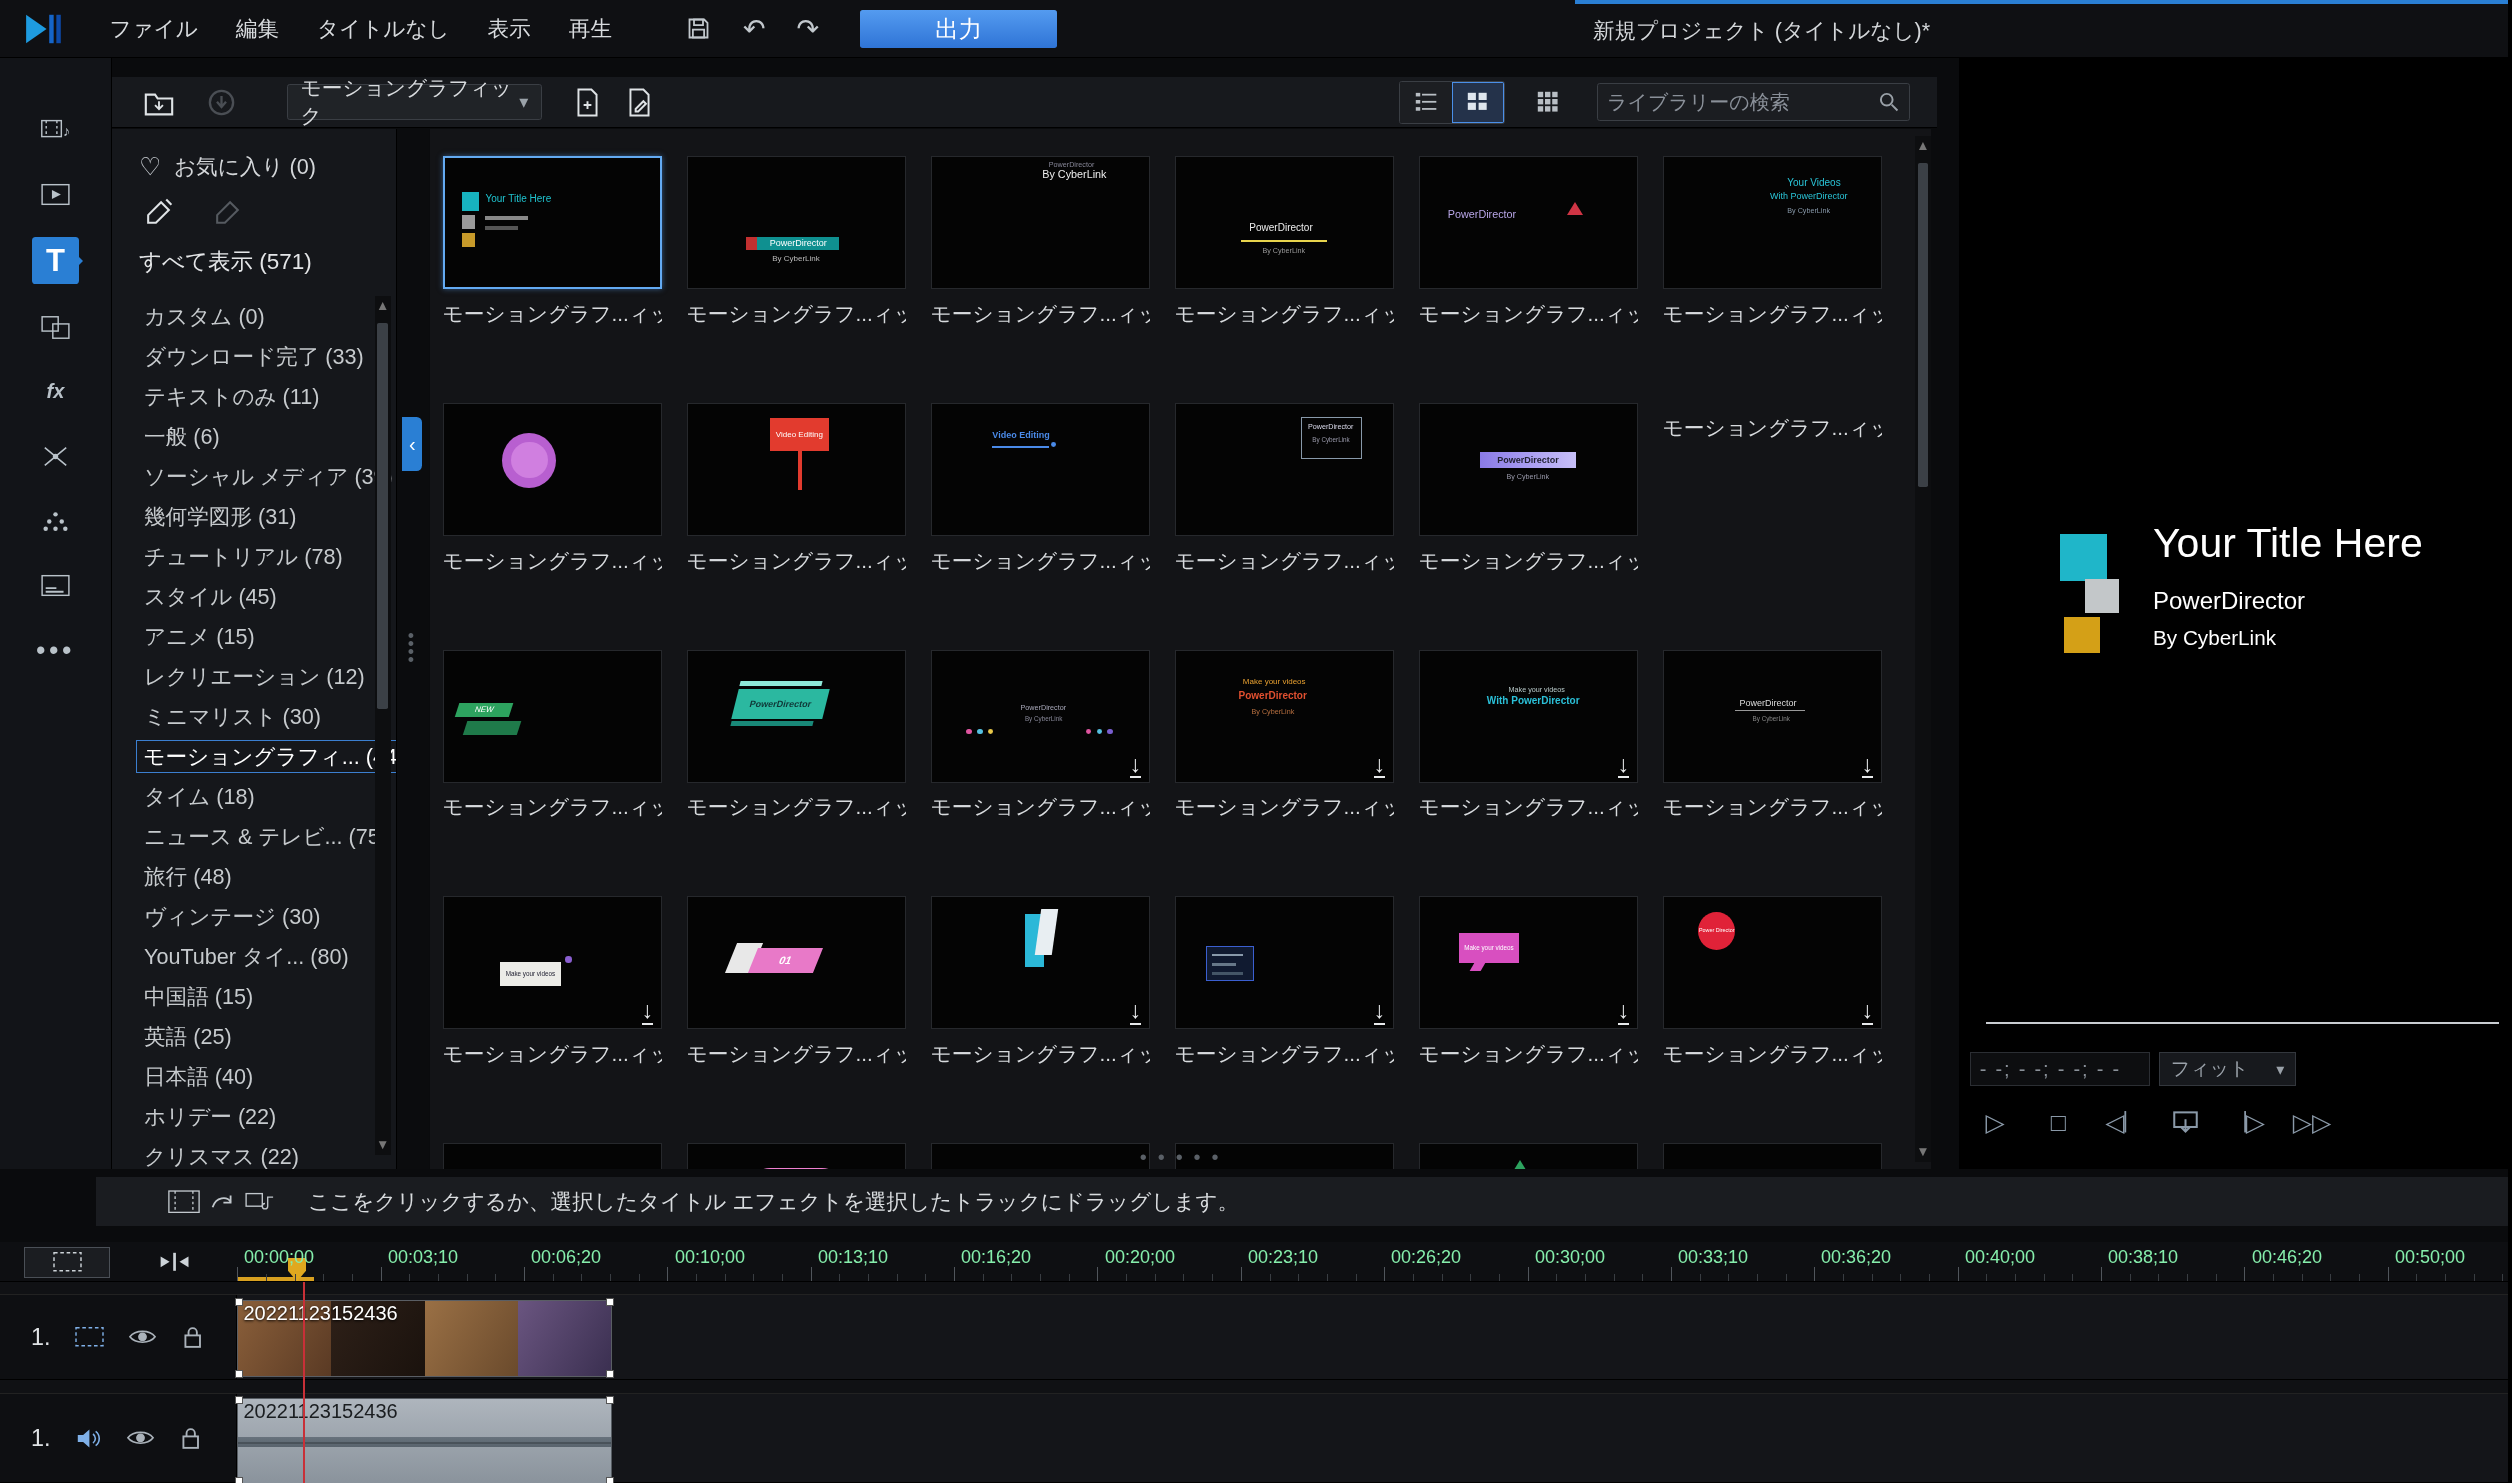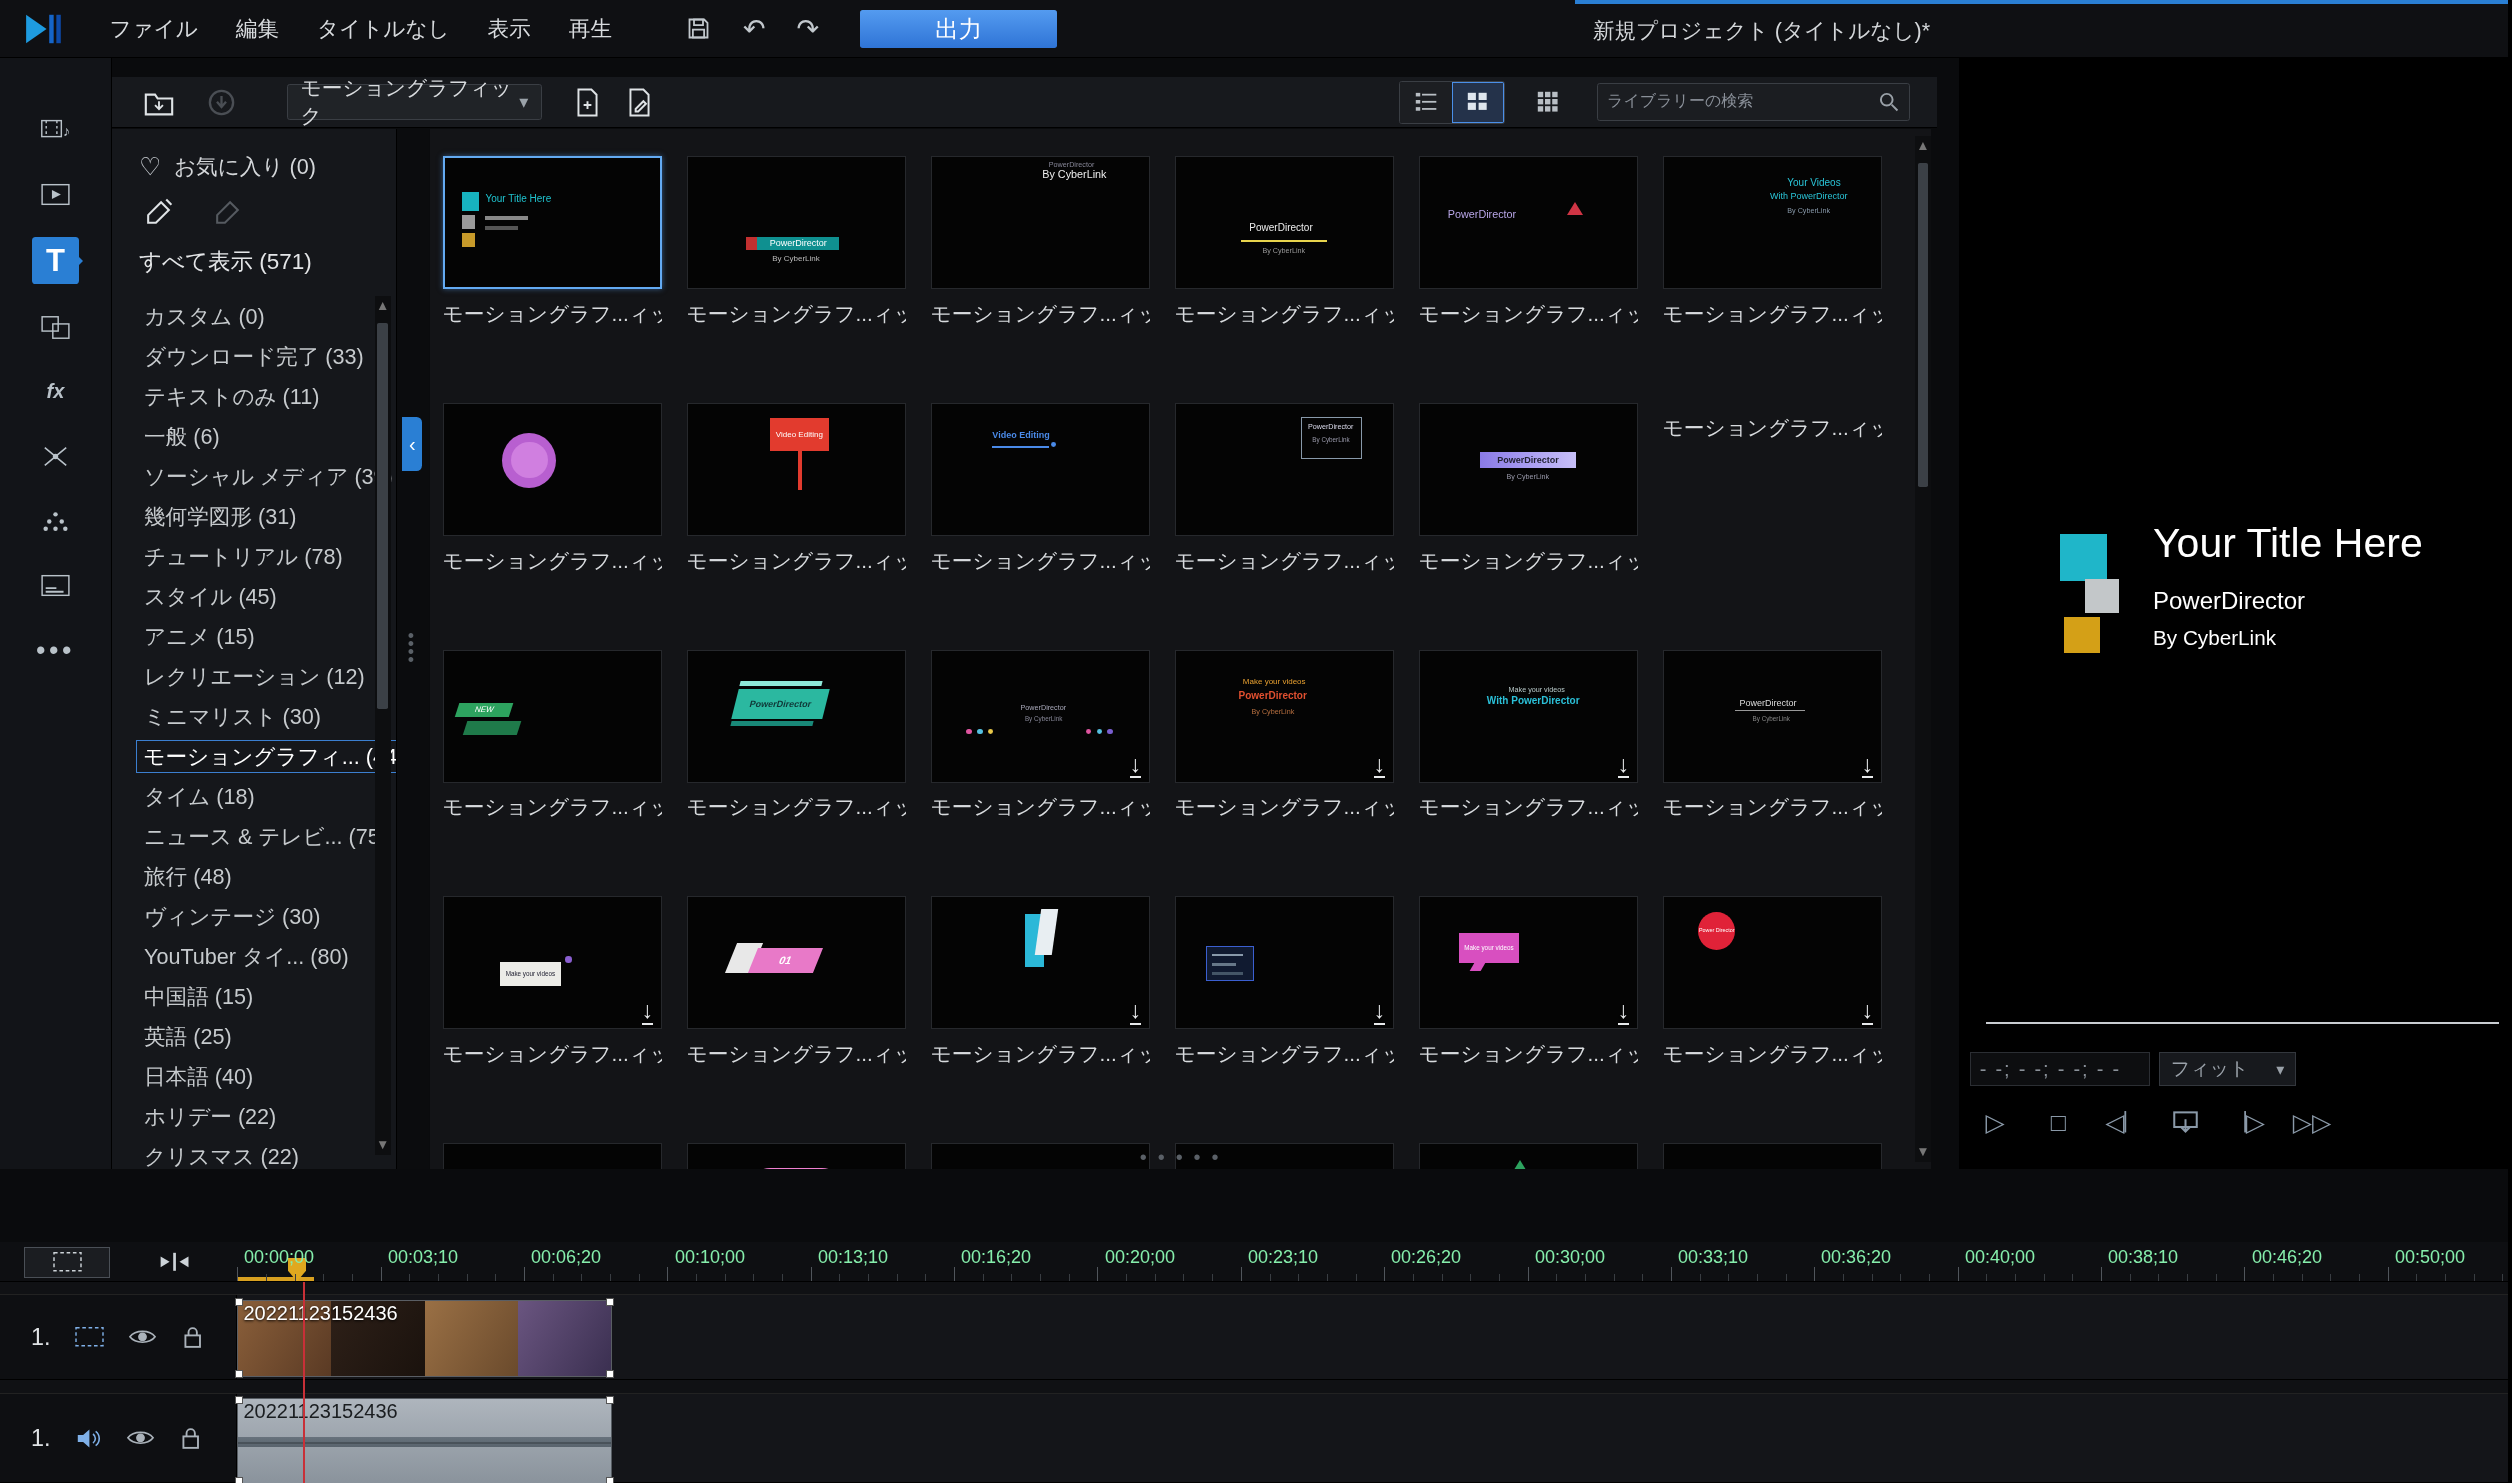--- a/index.html
+++ b/index.html
@@ -31,21 +31,21 @@
   .lib-toolbar{position:absolute;left:112px;top:77px;width:1825px;height:51px;background:#17191d;border-bottom:0.9px solid #000;display:flex;align-items:center}
   .tb-icon{margin-left:31px;display:flex;align-items:center}
   .tb-drop{margin-left:50px;width:255px;height:36px;background:#202327;border:0.9px solid #3a3e44;border-radius:2.7px;display:flex;align-items:center;font-size:20.7px;color:#d8dbde;padding:0 12.6px}
   .tb-drop .caret{margin-left:auto;color:#9aa2a9;font-size:18px}
   .tb-right{margin-left:auto;display:flex;align-items:center;margin-right:27px;gap:7.2px}
   .vt-group{display:flex;border:0.9px solid #3a3e44;border-radius:2.7px;overflow:hidden}
   .vt-btn{width:52px;height:41px;display:flex;align-items:center;justify-content:center;background:#1c1e22}
   .vt-btn.active{background:#24324a;border:0.9px solid #4a8fe8}
   .tb-table{width:45px;height:41px;display:flex;align-items:center;justify-content:center;margin-left:12.6px}
   .searchbox{margin-left:20px;width:313px;height:38px;background:#1b1d21;border:0.9px solid #3a3e44;border-radius:2.7px;display:flex;align-items:center;padding:0 9px}
-  .searchbox input{flex:1;background:transparent;border:0;outline:0;color:#ffffff;font-size:16px;font-family:Liberation Mono, monospace}
+  .searchbox input{flex:1;background:transparent;border:0;outline:0;color:#ffffff;font-size:20px;font-family:Liberation Serif, serif}
   .searchbox input::placeholder{color:#8a9099}
 
   
   .sidebar{position:absolute;left:112px;top:129px;width:285px;height:1040px;background:#15171b;border-right:0.9px solid #000;overflow:hidden}
   .fav-row{display:flex;align-items:center;margin:23.4px 0 0 27px;font-size:21.6px;color:#d4d7da;gap:12.6px}
   .heart{font-size:25px;color:#c9ced3}
   .pen-row{display:flex;margin:16px 0 0 31px;gap:38px}
   .showall{margin:18px 0 0 27px;font-size:22.5px;color:#e4e6e8}
   .cat-list{margin-top:20px}
   .cat-item{height:40px;line-height:40px;padding-left:32px;font-size:21.6px;color:#c6cacd;white-space:nowrap;overflow:hidden}
@@ -597,20 +597,43 @@
         <svg width="27" height="25" viewBox="0 0 24 22" fill="none" stroke="#8a99a8" stroke-width="1.8">
             <rect x="2" y="2" width="20" height="13"></rect>
             <path d="M12 8v10M8 15l4 4 4-4"></path>
           </svg>
       </div>
       <div class="tr-btn"><span style="font-size:18px">▕</span>▷</div>
       <div class="tr-btn">▷▷</div>
     </div>
   </div>
 
+  <div class="drop-hint">
+    <div class="dh-icons">
+      <span>
+        <svg width="32" height="23.4" viewBox="0 0 36 26" fill="none" stroke="#c2c8cd" stroke-width="1.5">
+            <rect x="1" y="1" width="34" height="24"></rect>
+            <path d="M8 1v24M28 1v24" stroke-dasharray="3 3"></path>
+          </svg>
+      </span>
+      <span>
+        <svg width="27" height="21.6" viewBox="0 0 30 24" fill="none" stroke="#c2c8cd" stroke-width="2">
+            <path d="M4 18 C8 6, 20 6, 24 12"></path>
+            <path d="M24 5v8h-8" fill="none"></path>
+          </svg>
+      </span>
+      <span>
+        <svg width="31" height="23.4" viewBox="0 0 34 26" fill="none" stroke="#c2c8cd" stroke-width="1.5">
+            <rect x="1" y="4" width="18" height="14"></rect>
+            <path d="M25 18V8h6M25 18a3 3 0 1 1-3-3" fill="none"></path>
+          </svg>
+      </span>
+    </div>
+    <div class="dh-text">ここをクリックするか、選択したタイトル エフェクトを選択したトラックにドラッグします。</div>
+  </div>
 
   <div class="timeline">
     <div class="ruler">
       <div class="ruler-range"></div>
       <div class="ruler-marker"></div>
     <div class="tick-major" style="left: 237px;"></div>
         <div class="tick-label" style="left: 244px;">00:00;00</div>
         <div class="tick-minor" style="left: 266px;"></div>
         <div class="tick-minor" style="left: 295px;"></div>
         <div class="tick-minor" style="left: 323px;"></div>

